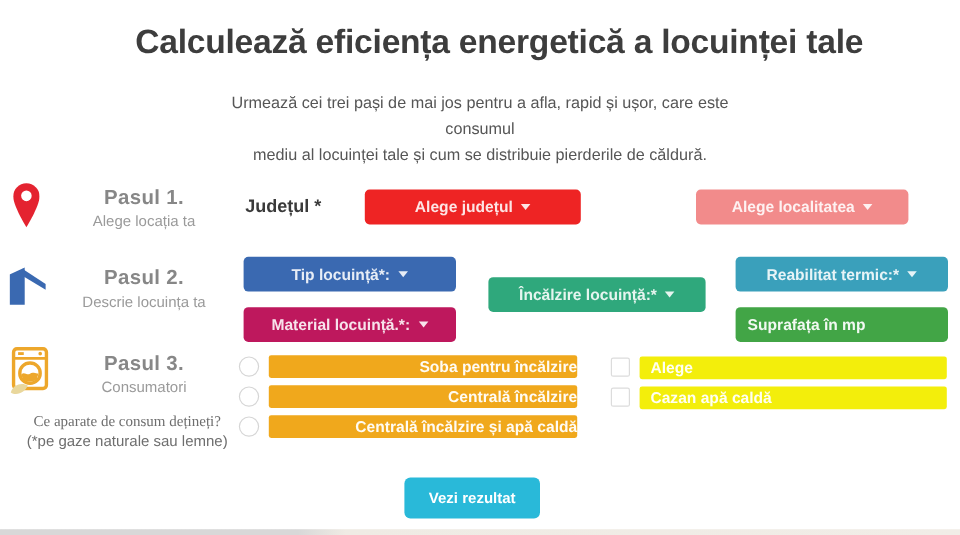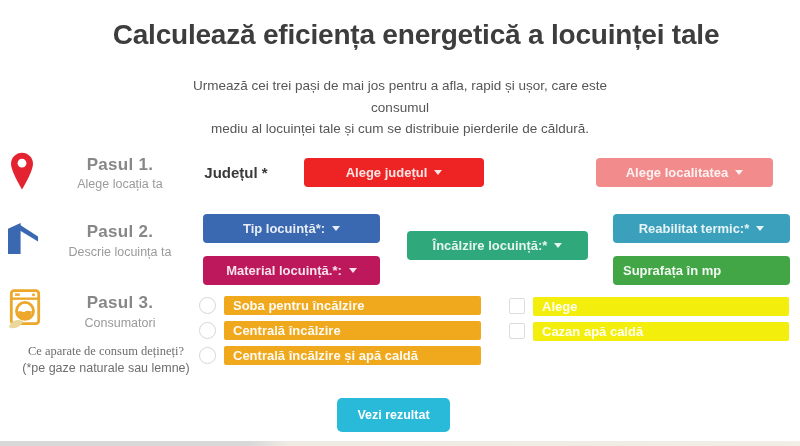--- a/index.html
+++ b/index.html
@@ -32,21 +32,21 @@
     color:rgba(255,255,255,0.88); font-size:13px; font-weight:700;
     font-family:"Liberation Sans", sans-serif;
     display:flex; align-items:center; justify-content:center; gap:7px;
   }
   .caret {
     width:0; height:0; display:inline-block;
     border-left:4px solid transparent; border-right:4px solid transparent;
     border-top:5px solid rgba(255,255,255,0.88);
   }
   .btn-judet      { left:304px; top:158px; width:180px; background:#ee2424; }
-  .btn-localitate { left:596px; top:158px; width:177px; background:#f28b8b; }
+  .btn-localitate { left:580px; top:158px; width:177px; background:#f28b8b; }
   .btn-tip        { left:203px; top:214px; width:177px; background:#3a69b1; }
   .btn-material   { left:203px; top:256px; width:177px; background:#be185d; }
   .btn-incalzire  { left:407px; top:231px; width:181px; background:#2fa87c; }
   .btn-reabilitat { left:613px; top:214px; width:177px; background:#3aa0bb; }
   .input-suprafata {
     position:absolute; left:613px; top:256px; width:177px; height:29px;
     background:#42a546; border:none; border-radius:4px; padding:0 10px;
     font-family:"Liberation Sans", sans-serif; font-size:13px; font-weight:700; color:#fff;
   }
   .input-suprafata::placeholder { color:rgba(255,255,255,0.93); opacity:1; }
@@ -55,21 +55,21 @@
     font-size:12.5px; color:#6e6e6e;
   }
   .radio {
     position:absolute; left:199px; width:17px; height:17px; border-radius:50%;
     background:#fff; border:1.5px solid #d6d6d6; cursor:pointer;
   }
   .optionbar {
     position:absolute; height:19px; border-radius:2px; color:rgba(255,255,255,0.95);
     font-size:13px; font-weight:700; line-height:19px; padding-left:9px; cursor:pointer;
   }
-  .bar-orange { left:224px; width:257px; background:#f0a81c; }
+  .bar-orange { left:224px; width:257px; background:#f0a81c;text-align:right; }
   .bar-yellow { left:533px; width:256px; background:#f3ee0b; }
   .checkbox {
     position:absolute; left:509px; width:16px; height:16px; border-radius:2px;
     background:#fff; border:1.5px solid #dcdcdc; cursor:pointer;
   }
   .btn-submit {
     position:absolute; left:337px; top:398px; width:113px; height:34px;
     background:#29b9d9; border:none; border-radius:5px; cursor:pointer;
     color:#fff; font-size:12.5px; font-weight:700; font-family:"Liberation Sans", sans-serif;
   }

